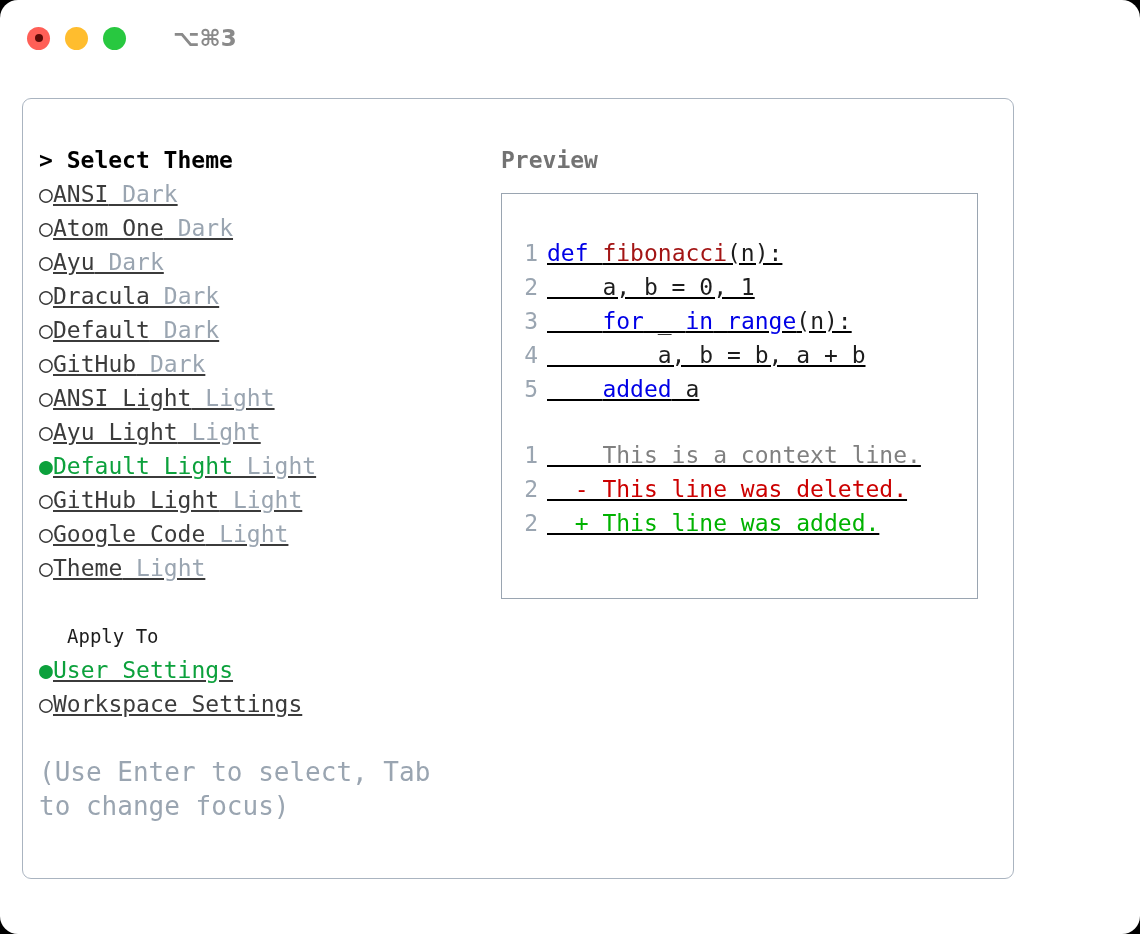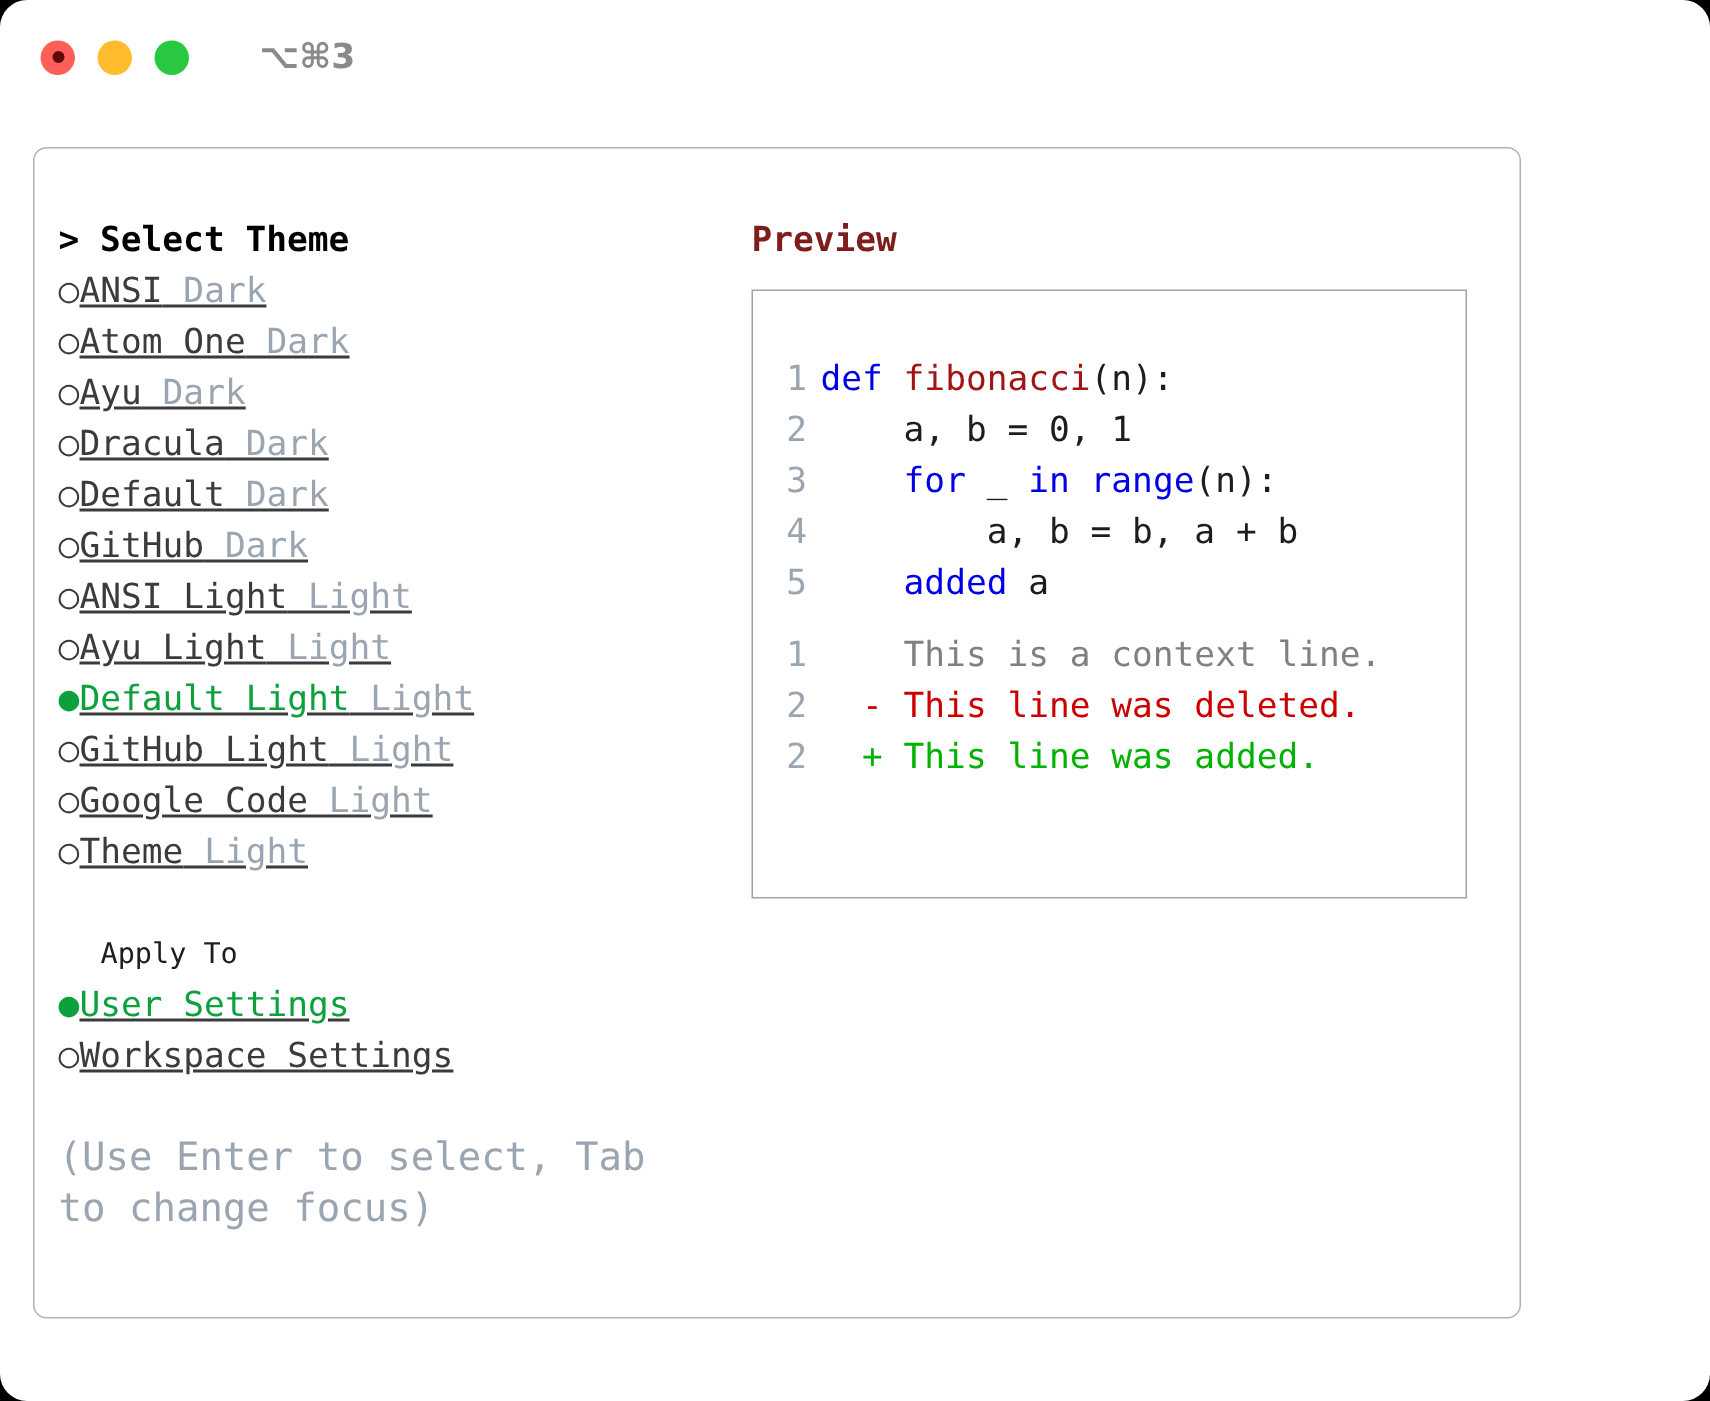--- a/index.html
+++ b/index.html
@@ -139,54 +139,55 @@
   
   .right-col {
     position: absolute;
     left: 478px;
     top: 44px;
     width: 500px;
   }
   .preview-title {
     font-size: 23px;
     font-weight: bold;
-    color: #7f1d1d;
+    color: #737373;
     line-height: 34px;
   }
   .preview-box {
     margin-top: 16px;
     width: 477px;
     height: 406px;
     border: 1.5px solid #9aa5b1;
     box-sizing: border-box;
     background: #ffffff;
     position: relative;
   }
   .code-area {
     position: absolute;
     left: 14px;
     top: 42px;
     right: 6px;
+    text-decoration: underline;
   }
   .code-line {
     font-size: 23px;
     line-height: 34px;
     white-space: pre;
   }
   .ln {
     color: #9aa5b1;
     display: inline-block;
     width: 22px;
     text-align: right;
     margin-right: 9px;
   }
   .kw      { color: #0000e6; }
   .fn      { color: #a31515; }
   .plain   { color: #1d1d1d; }
-  .diff-block { margin-top: 14px; }
+  .diff-block { margin-top: 32px; }
   .d-ctx   { color: #808080; }
   .d-del   { color: #cc0000; }
   .d-add   { color: #00b200; }
 </style>
 </head>
 <body>
 
 <div class="window">
 
   <div class="titlebar">

